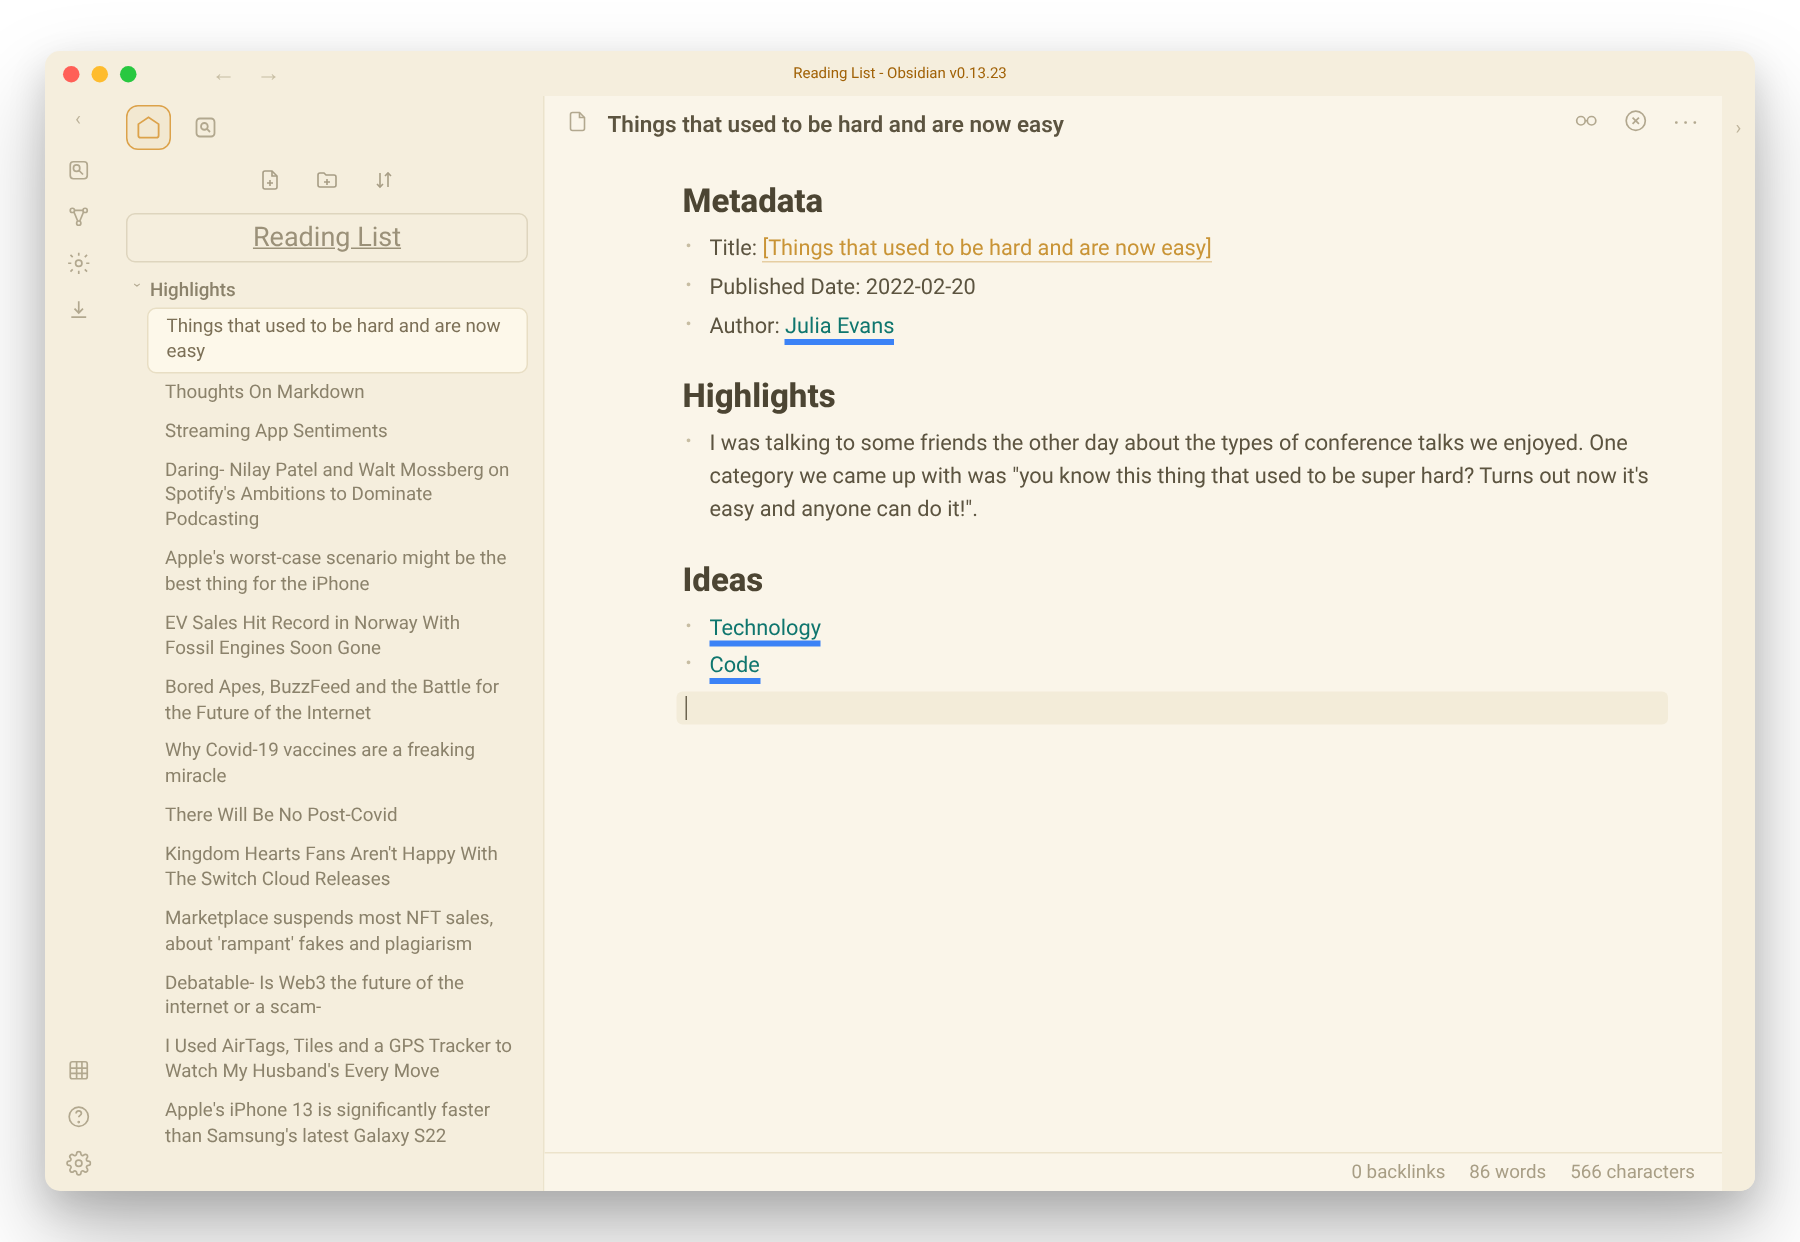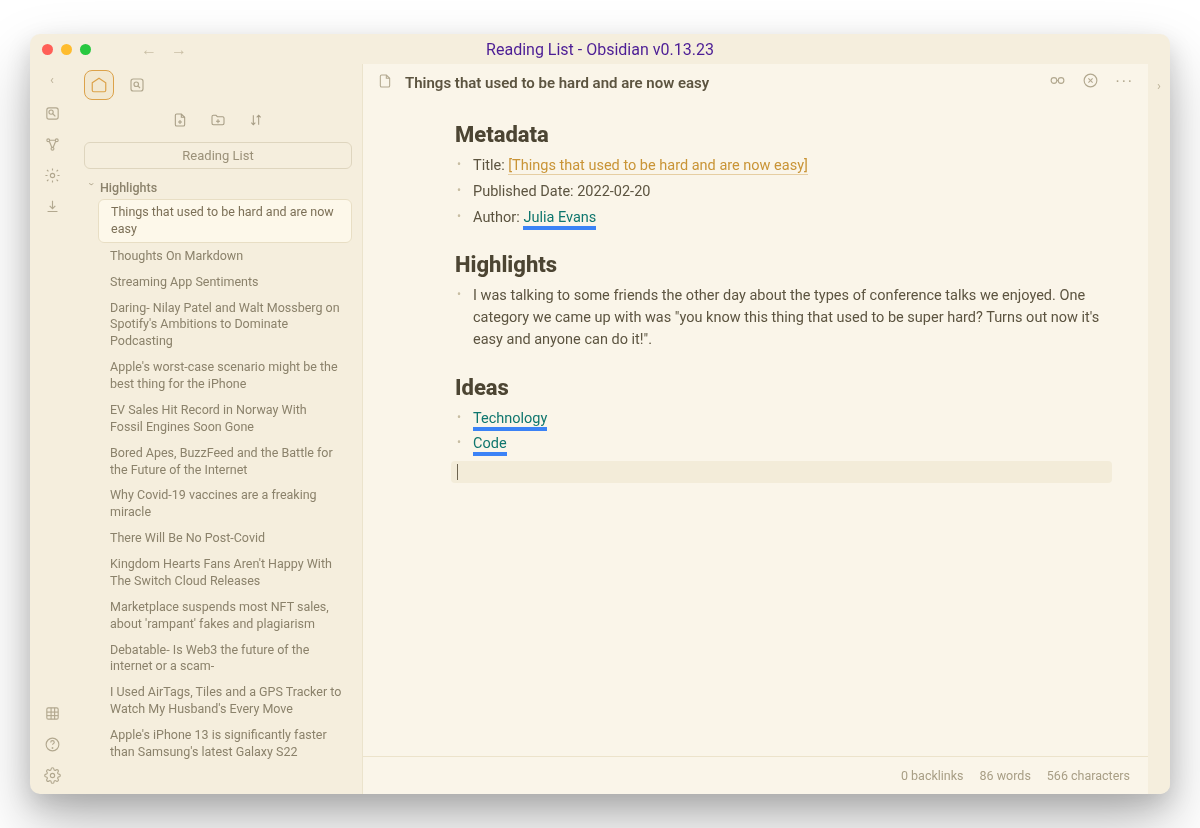--- a/index.html
+++ b/index.html
@@ -33,21 +33,21 @@
   }
   .traffic { display: flex; gap: 8px; align-items: center; }
   .dot { width: 11px; height: 11px; border-radius: 50%; }
   .dot.red { background: #ff5f57; }
   .dot.yellow { background: #febc2e; }
   .dot.green { background: #28c840; }
   .nav-arrows { display: flex; gap: 14px; margin-left: 50px; color: #c9bfa5; }
   .nav-arrows span { font-size: 16px; cursor: default; }
   .titlebar-title {
     position: absolute; left: 50%; transform: translateX(-50%);
-    font-size: 16px; color: #4c1d95;
+    font-size: 10px; color: #a16207;
   }
 
   .body-row { flex: 1; display: flex; min-height: 0; }
 
   
   .ribbon {
     width: 44px;
     display: flex;
     flex-direction: column;
     align-items: center;
@@ -91,22 +91,23 @@
     padding: 6px 0 10px 0; color:#a79d85;
   }
   .side-actions svg { width:16px; height:16px; stroke:#a79d85; fill:none; stroke-width:1.6; cursor:pointer;}
 
   .vault-name {
     margin: 0 10px 8px 10px;
     border: 1px solid #ded5be;
     border-radius: 6px;
     text-align:center;
     padding: 5px 0;
-    font-size: 13px;
+    font-size: 18px;
     color: #9b9179;
+    text-decoration: underline;
   }
 
   .tree {
     flex:1; overflow-y:auto; padding: 0 6px 12px 6px;
     font-size: 12.5px; color:#8b826b;
     scrollbar-width: thin;
   }
   .tree-folder {
     display:flex; align-items:center; gap:4px;
     padding: 3px 6px; cursor:pointer; color:#8b826b; font-weight:500;
@@ -199,21 +200,21 @@
     margin-left:-4px;
     position:relative;
   }
   .cursor-line::before {
     content:"";
     position:absolute; left:6px; top:3px; bottom:3px; width:1px;
     background:#6d6450;
   }
 
   .statusbar {
-    height: 38px;
+    height: 26px;
     border-top: 1px solid #ece3cb;
     display:flex; align-items:center; justify-content:flex-end;
     gap: 16px;
     padding: 0 18px;
     font-size: 12.5px;
     color:#a89e85;
     background:#faf5e9;
   }
 
   .right-collapse {

